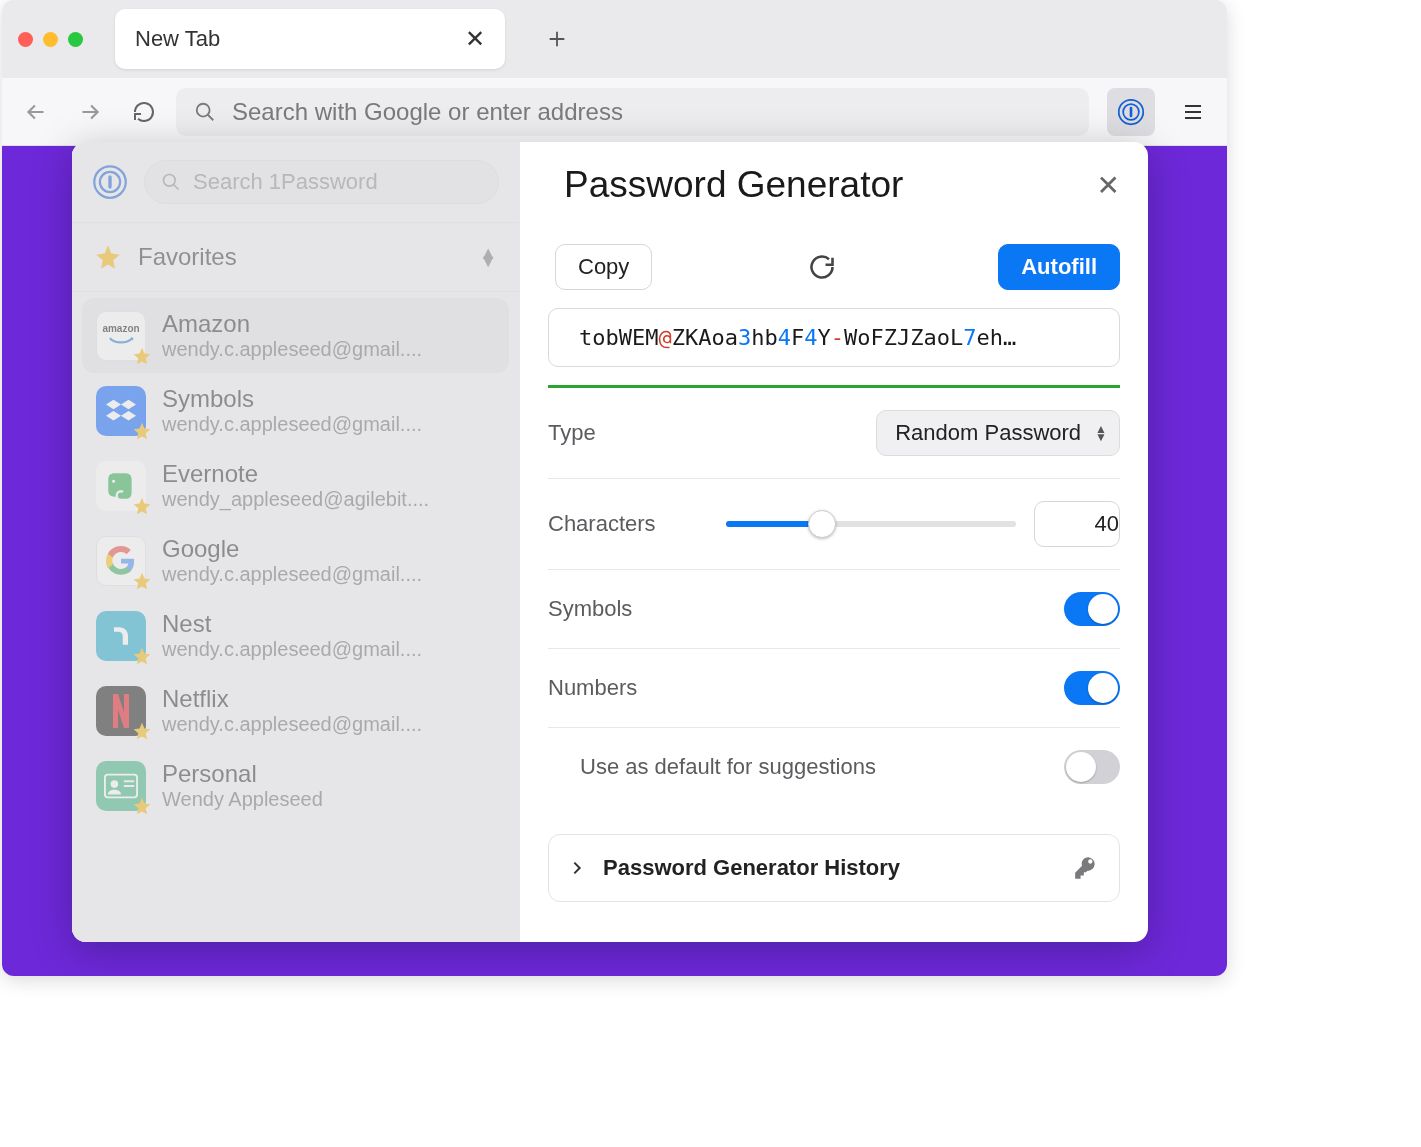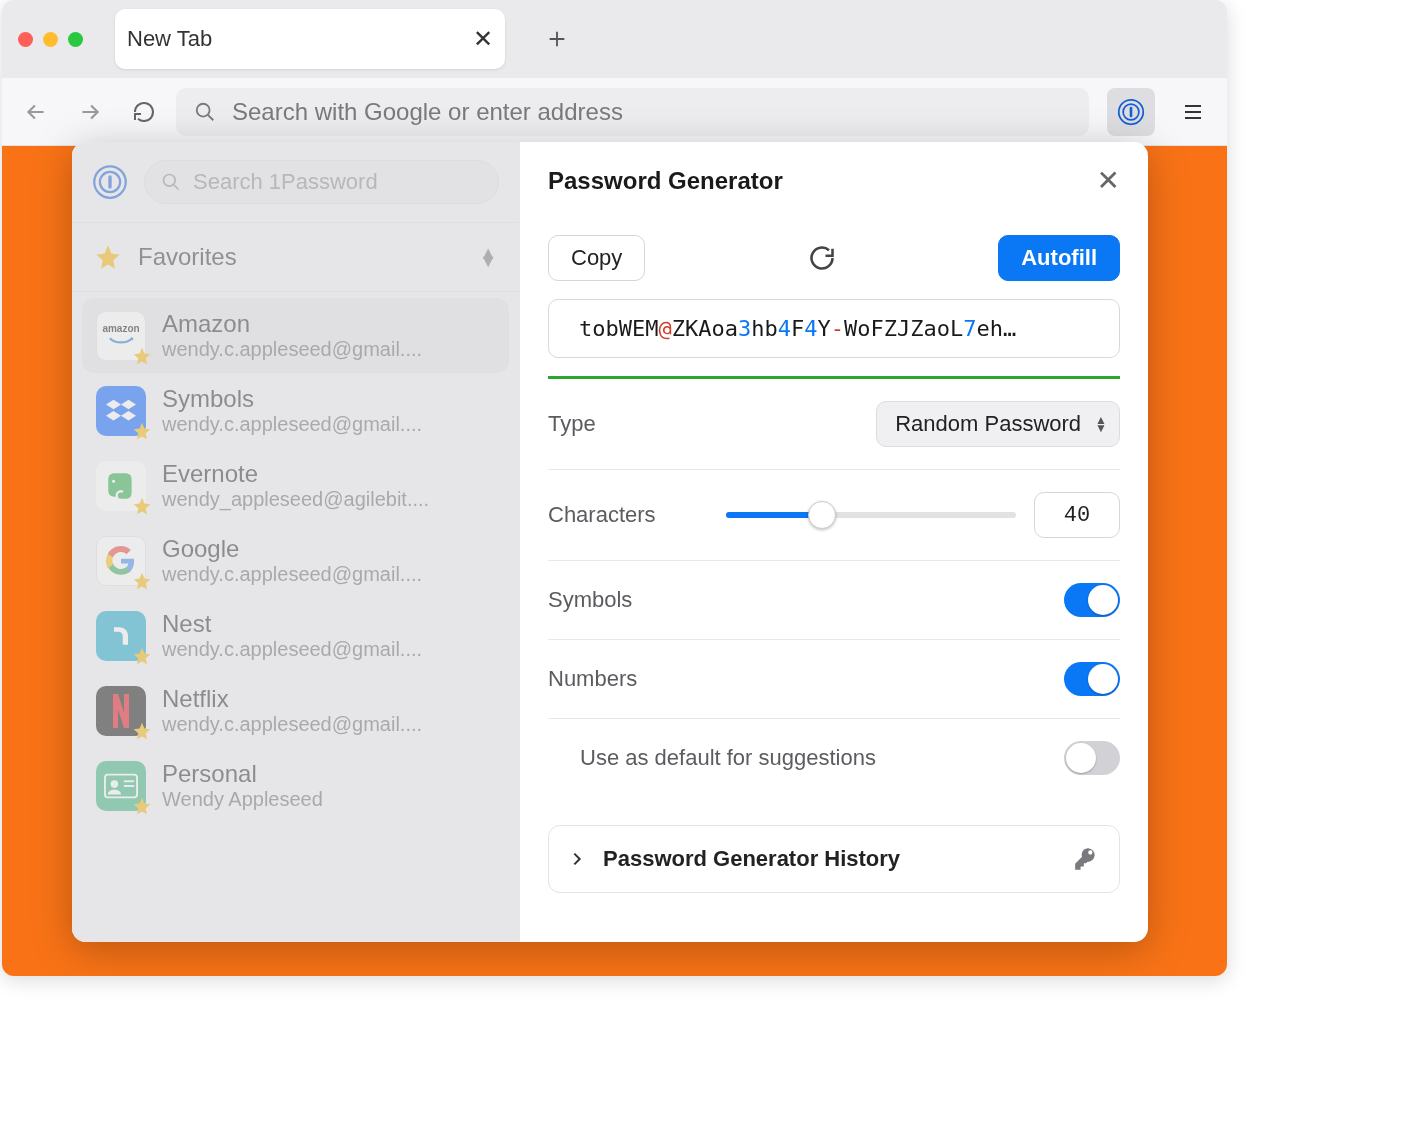--- a/index.html
+++ b/index.html
@@ -34,21 +34,21 @@
   .tl.close { background: #ff5f57; }
   .tl.min { background: #ffbd2e; }
   .tl.max { background: #28c840; }
   .tab {
     display: flex;
     align-items: center;
     justify-content: space-between;
     background: #fff;
     border-radius: 10px;
     height: 60px;
-    padding: 0 12px;
+    padding: 0 20px;
     width: 390px;
     font-size: 22px;
     color: #333;
     box-shadow: 0 1px 3px rgba(0,0,0,0.1);
   }
   .tab .close-x { font-size: 24px; color: #333; }
   .newtab-btn {
     width: 40px; height: 40px; display: flex; align-items: center; justify-content: center;
     font-size: 26px; color: #555; margin-left: 20px;
   }
@@ -90,21 +90,21 @@
   .ham-btn {
     width: 44px; height: 44px;
     display: flex; align-items: center; justify-content: center;
     color: #333;
     margin-left: 6px;
   }
   
   .content-area {
     position: relative;
     height: calc(100% - 146px);
-    background: #f97316;
+    background: #6d28d9;
   }
   
   .popup {
     position: absolute;
     top: -4px;
     left: 70px;
     width: 1076px;
     height: 800px;
     background: #fff;
     border-radius: 14px;
@@ -189,37 +189,38 @@
     padding: 22px 28px;
     display: flex;
     flex-direction: column;
   }
   .gen-header {
     display: flex;
     align-items: center;
     justify-content: space-between;
     margin-bottom: 20px;
   }
-  .gen-header h2 { font-size: 24px; font-weight: 700; color: #1a1a1c; }
+  .gen-header h2 { font-size: 37px; font-weight: 400; color: #1a1a1c; margin-left: 16px; }
   .gen-close { font-size: 28px; color: #666; }
   .gen-actions {
     display: flex;
     align-items: center;
     justify-content: space-between;
     margin: 18px 0;
   }
   .btn {
     height: 46px;
     border-radius: 10px;
     border: 1px solid #d6d6d9;
     background: #fff;
     font-size: 22px;
     padding: 0 22px;
     display: flex; align-items: center; justify-content: center;
     color: #222;
+    margin-left: 7px;
   }
   .btn.primary {
     background: #0a77f5;
     border-color: #0a77f5;
     color: #fff;
     font-weight: 700;
   }
   .regen-btn {
     width: 40px; height: 40px;
     display: flex; align-items: center; justify-content: center;
@@ -273,22 +274,22 @@
   .slider .fill { position: absolute; left:0; top:0; height:100%; background:#0a77f5; border-radius:3px; width:33%; }
   .slider .handle {
     position: absolute; top:50%; left:33%;
     width: 28px; height:28px; background:#fff; border:1px solid #ccc;
     border-radius:50%; transform: translate(-50%, -50%);
     box-shadow: 0 1px 3px rgba(0,0,0,0.25);
   }
   .num-box {
     width: 86px; height:46px;
     border:1px solid #d6d6d9; border-radius:10px;
-    display:flex;align-items:center;justify-content:center;
-    font-size:22px; color:#222;font-family:Liberation Mono, monospace;
+    display:flex;align-items:center;justify-content:flex-end;
+    font-size:22px; color:#222;
   }
   .toggle {
     width: 56px; height: 34px; border-radius: 17px; position: relative;
   }
   .toggle.on { background:#0a77f5; }
   .toggle.off { background:#d2d2d6; }
   .toggle .knob {
     position:absolute; top:2px; width:30px; height:30px; background:#fff; border-radius:50%;
     box-shadow: 0 1px 2px rgba(0,0,0,0.25);
   }

